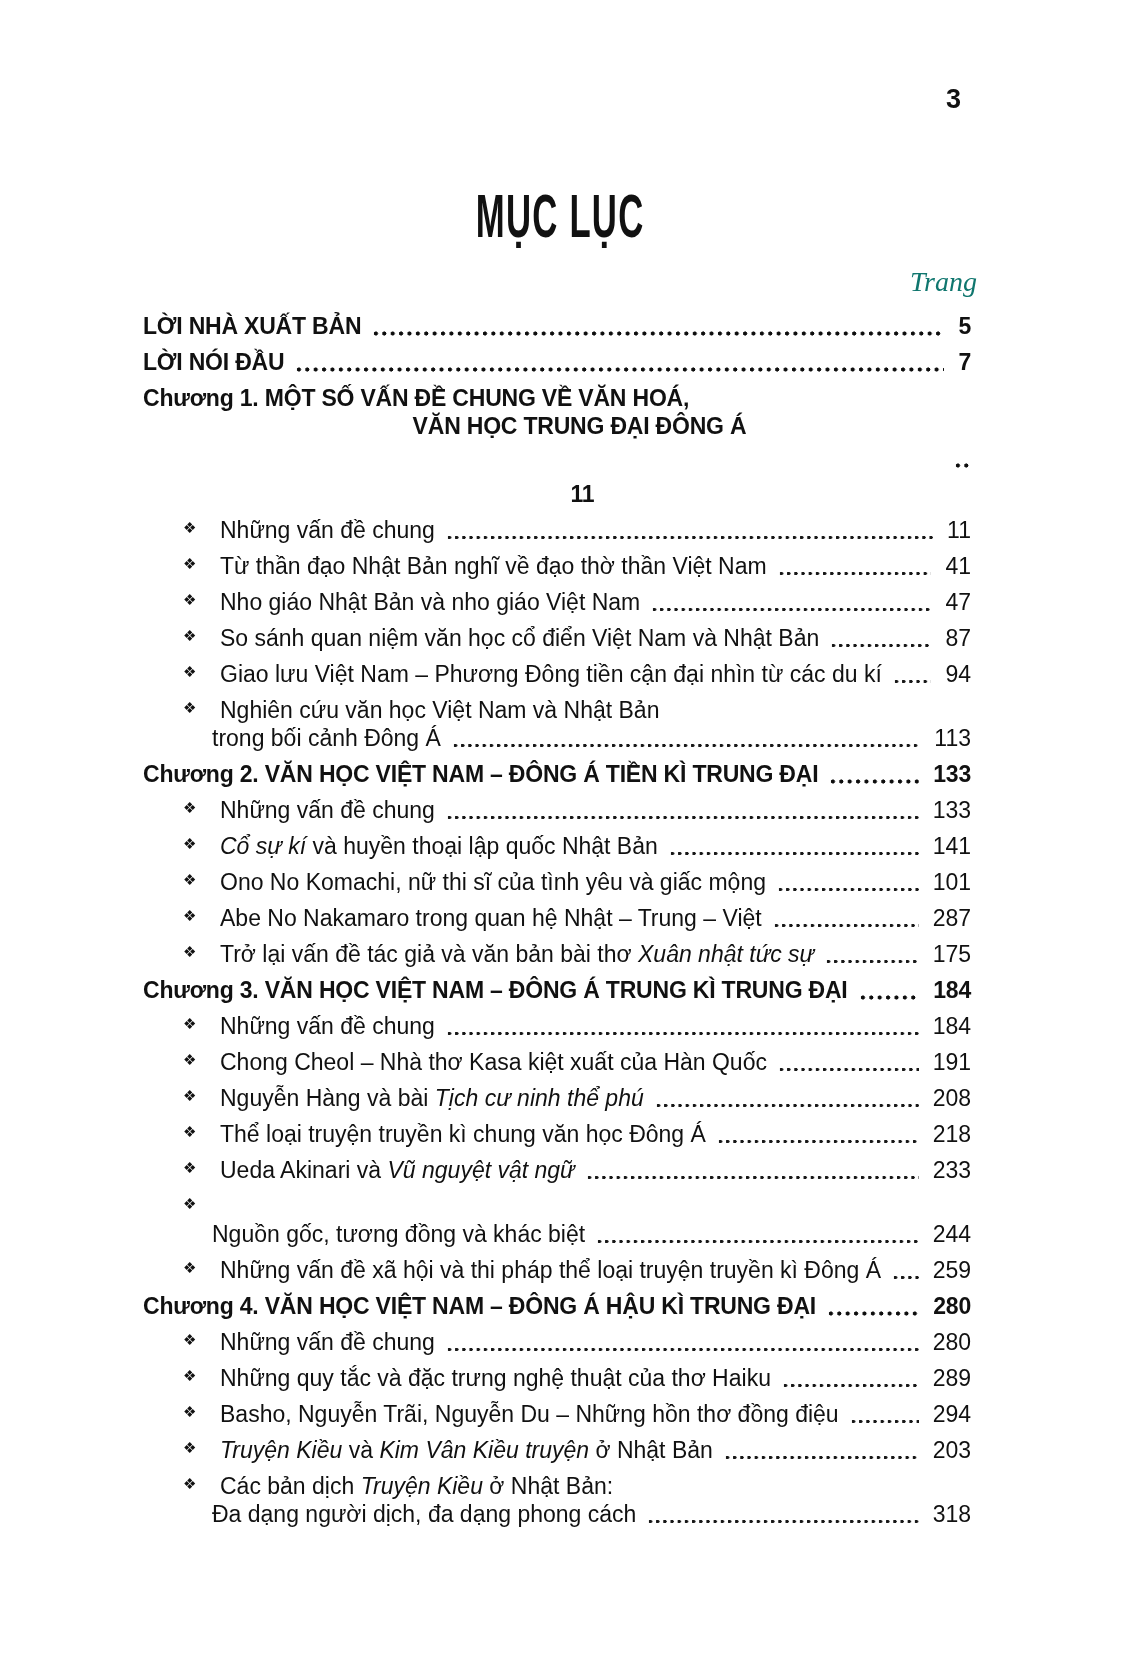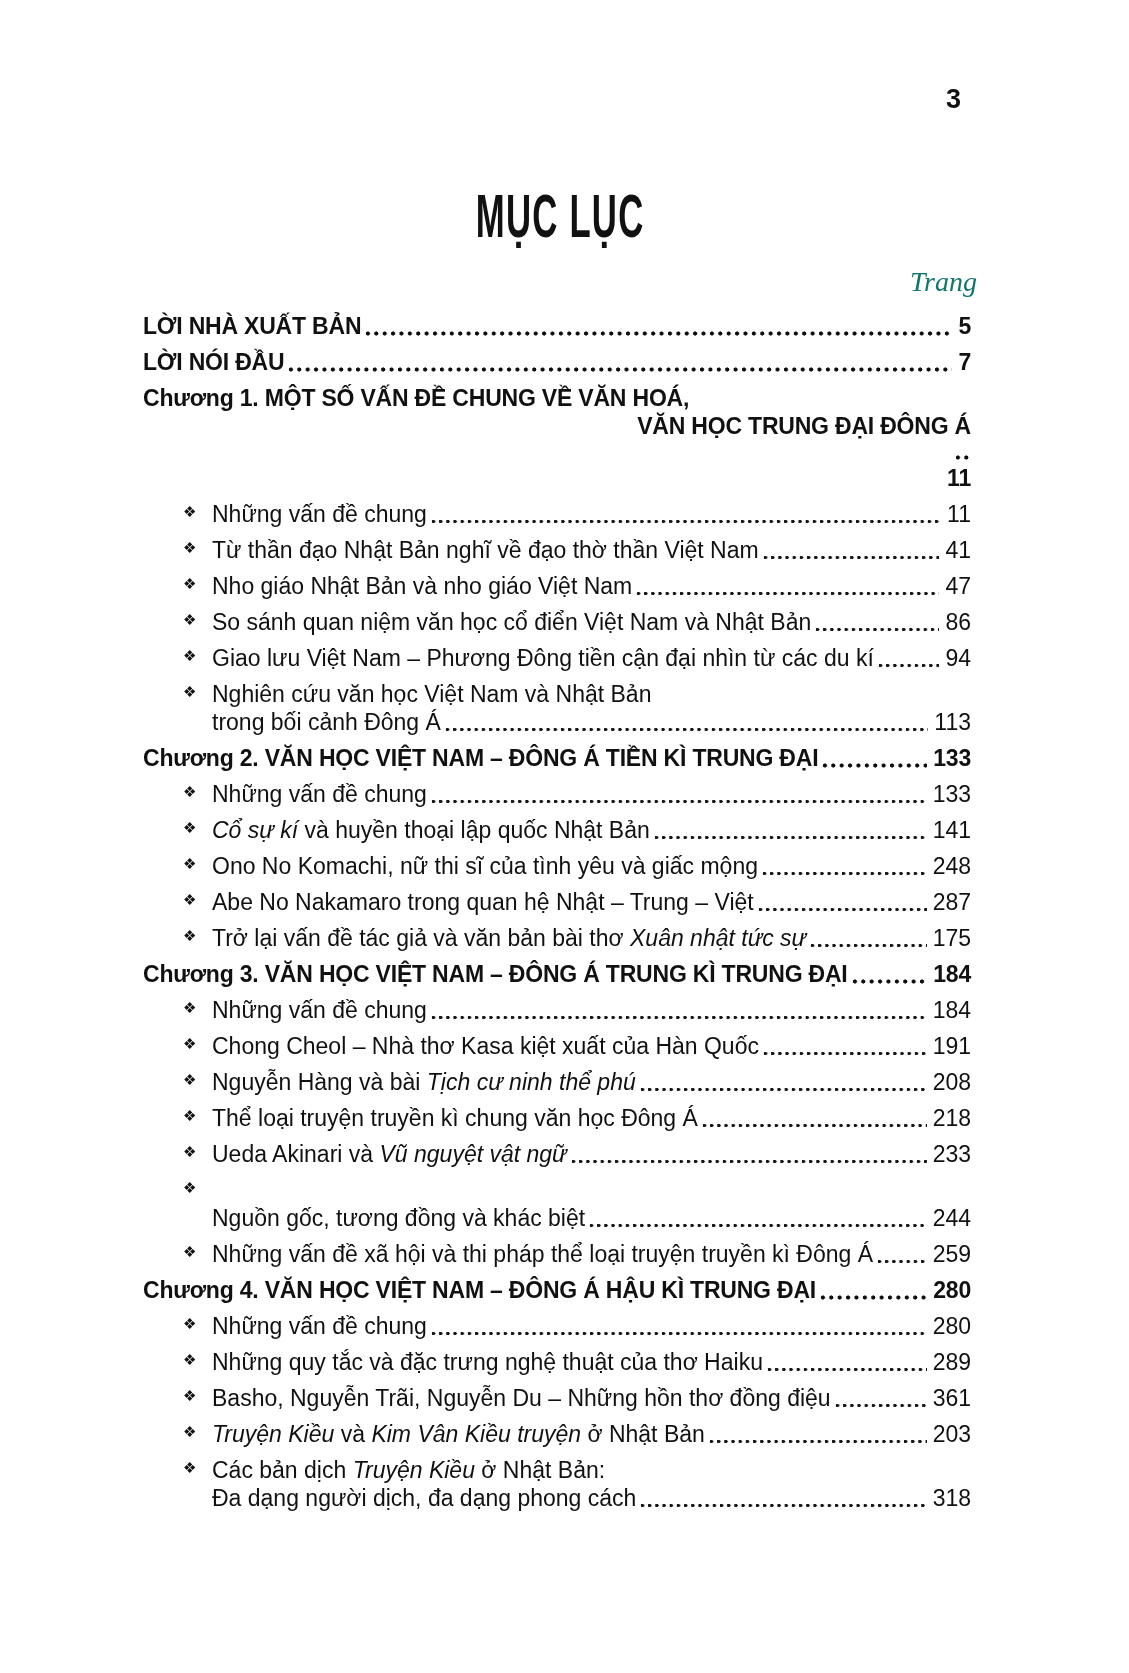--- a/index.html
+++ b/index.html
@@ -29,22 +29,22 @@
   .column-header{
     position:absolute;top:266px;right:152px;
     font-family:"Liberation Serif","DejaVu Serif",serif;
     font-style:italic;font-size:28px;color:#0f766e;
   }
   .toc{
     position:absolute;top:312px;left:143px;right:158px;
   }
   .entry{margin:0 0 8px 0;}
   .line{
-    display:flex;align-items:flex-end;
-    font-size:23px;line-height:28px;white-space:nowrap;
+    display:flex;align-items:center;
+    font-size:23px;line-height:28px;white-space:nowrap;gap:8px;
   }
   .style-front .line,.style-chapter .line{font-weight:700;letter-spacing:-0.2px;}
   .style-chapter .line.cont{padding-left:45px;flex-direction:column;}
   .style-item .line.first{padding-left:40px;}
   .style-item .line.cont{padding-left:69px;}
   .bullet{
     flex:none;width:29px;font-size:15px;color:#111;
     transform:translateY(-2px);
   }
   .text{flex:none;}
@@ -120,21 +120,21 @@
           <span class="text"><span>Nho giáo Nhật Bản và nho giáo Việt Nam</span></span>
           <span class="dots"></span>
           <span class="pageref">47</span>
         </div>
       </div>
       <div class="entry style-item">
         <div class="line first">
           <span class="bullet">❖</span>
           <span class="text"><span>So sánh quan niệm văn học cổ điển Việt Nam và Nhật Bản</span></span>
           <span class="dots"></span>
-          <span class="pageref">86</span>
+          <span class="pageref">87</span>
         </div>
       </div>
       <div class="entry style-item">
         <div class="line first">
           <span class="bullet">❖</span>
           <span class="text"><span>Giao lưu Việt Nam – Phương Đông tiền cận đại nhìn từ các du kí</span></span>
           <span class="dots"></span>
           <span class="pageref">94</span>
         </div>
       </div>
@@ -170,21 +170,21 @@
           <span class="text"><span class="it">Cổ sự kí</span><span> và huyền thoại lập quốc Nhật Bản</span></span>
           <span class="dots"></span>
           <span class="pageref">141</span>
         </div>
       </div>
       <div class="entry style-item">
         <div class="line first">
           <span class="bullet">❖</span>
           <span class="text"><span>Ono No Komachi, nữ thi sĩ của tình yêu và giấc mộng</span></span>
           <span class="dots"></span>
-          <span class="pageref">248</span>
+          <span class="pageref">101</span>
         </div>
       </div>
       <div class="entry style-item">
         <div class="line first">
           <span class="bullet">❖</span>
           <span class="text"><span>Abe No Nakamaro trong quan hệ Nhật – Trung – Việt </span></span>
           <span class="dots"></span>
           <span class="pageref">287</span>
         </div>
       </div>
@@ -282,21 +282,21 @@
           <span class="text"><span>Những quy tắc và đặc trưng nghệ thuật của thơ Haiku</span></span>
           <span class="dots"></span>
           <span class="pageref">289</span>
         </div>
       </div>
       <div class="entry style-item">
         <div class="line first">
           <span class="bullet">❖</span>
           <span class="text"><span>Basho, Nguyễn Trãi, Nguyễn Du – Những hồn thơ đồng điệu</span></span>
           <span class="dots"></span>
-          <span class="pageref">361</span>
+          <span class="pageref">294</span>
         </div>
       </div>
       <div class="entry style-item">
         <div class="line first">
           <span class="bullet">❖</span>
           <span class="text"><span class="it">Truyện Kiều</span><span> và </span><span class="it">Kim Vân Kiều truyện</span><span> ở Nhật Bản</span></span>
           <span class="dots"></span>
           <span class="pageref">203</span>
         </div>
       </div>

